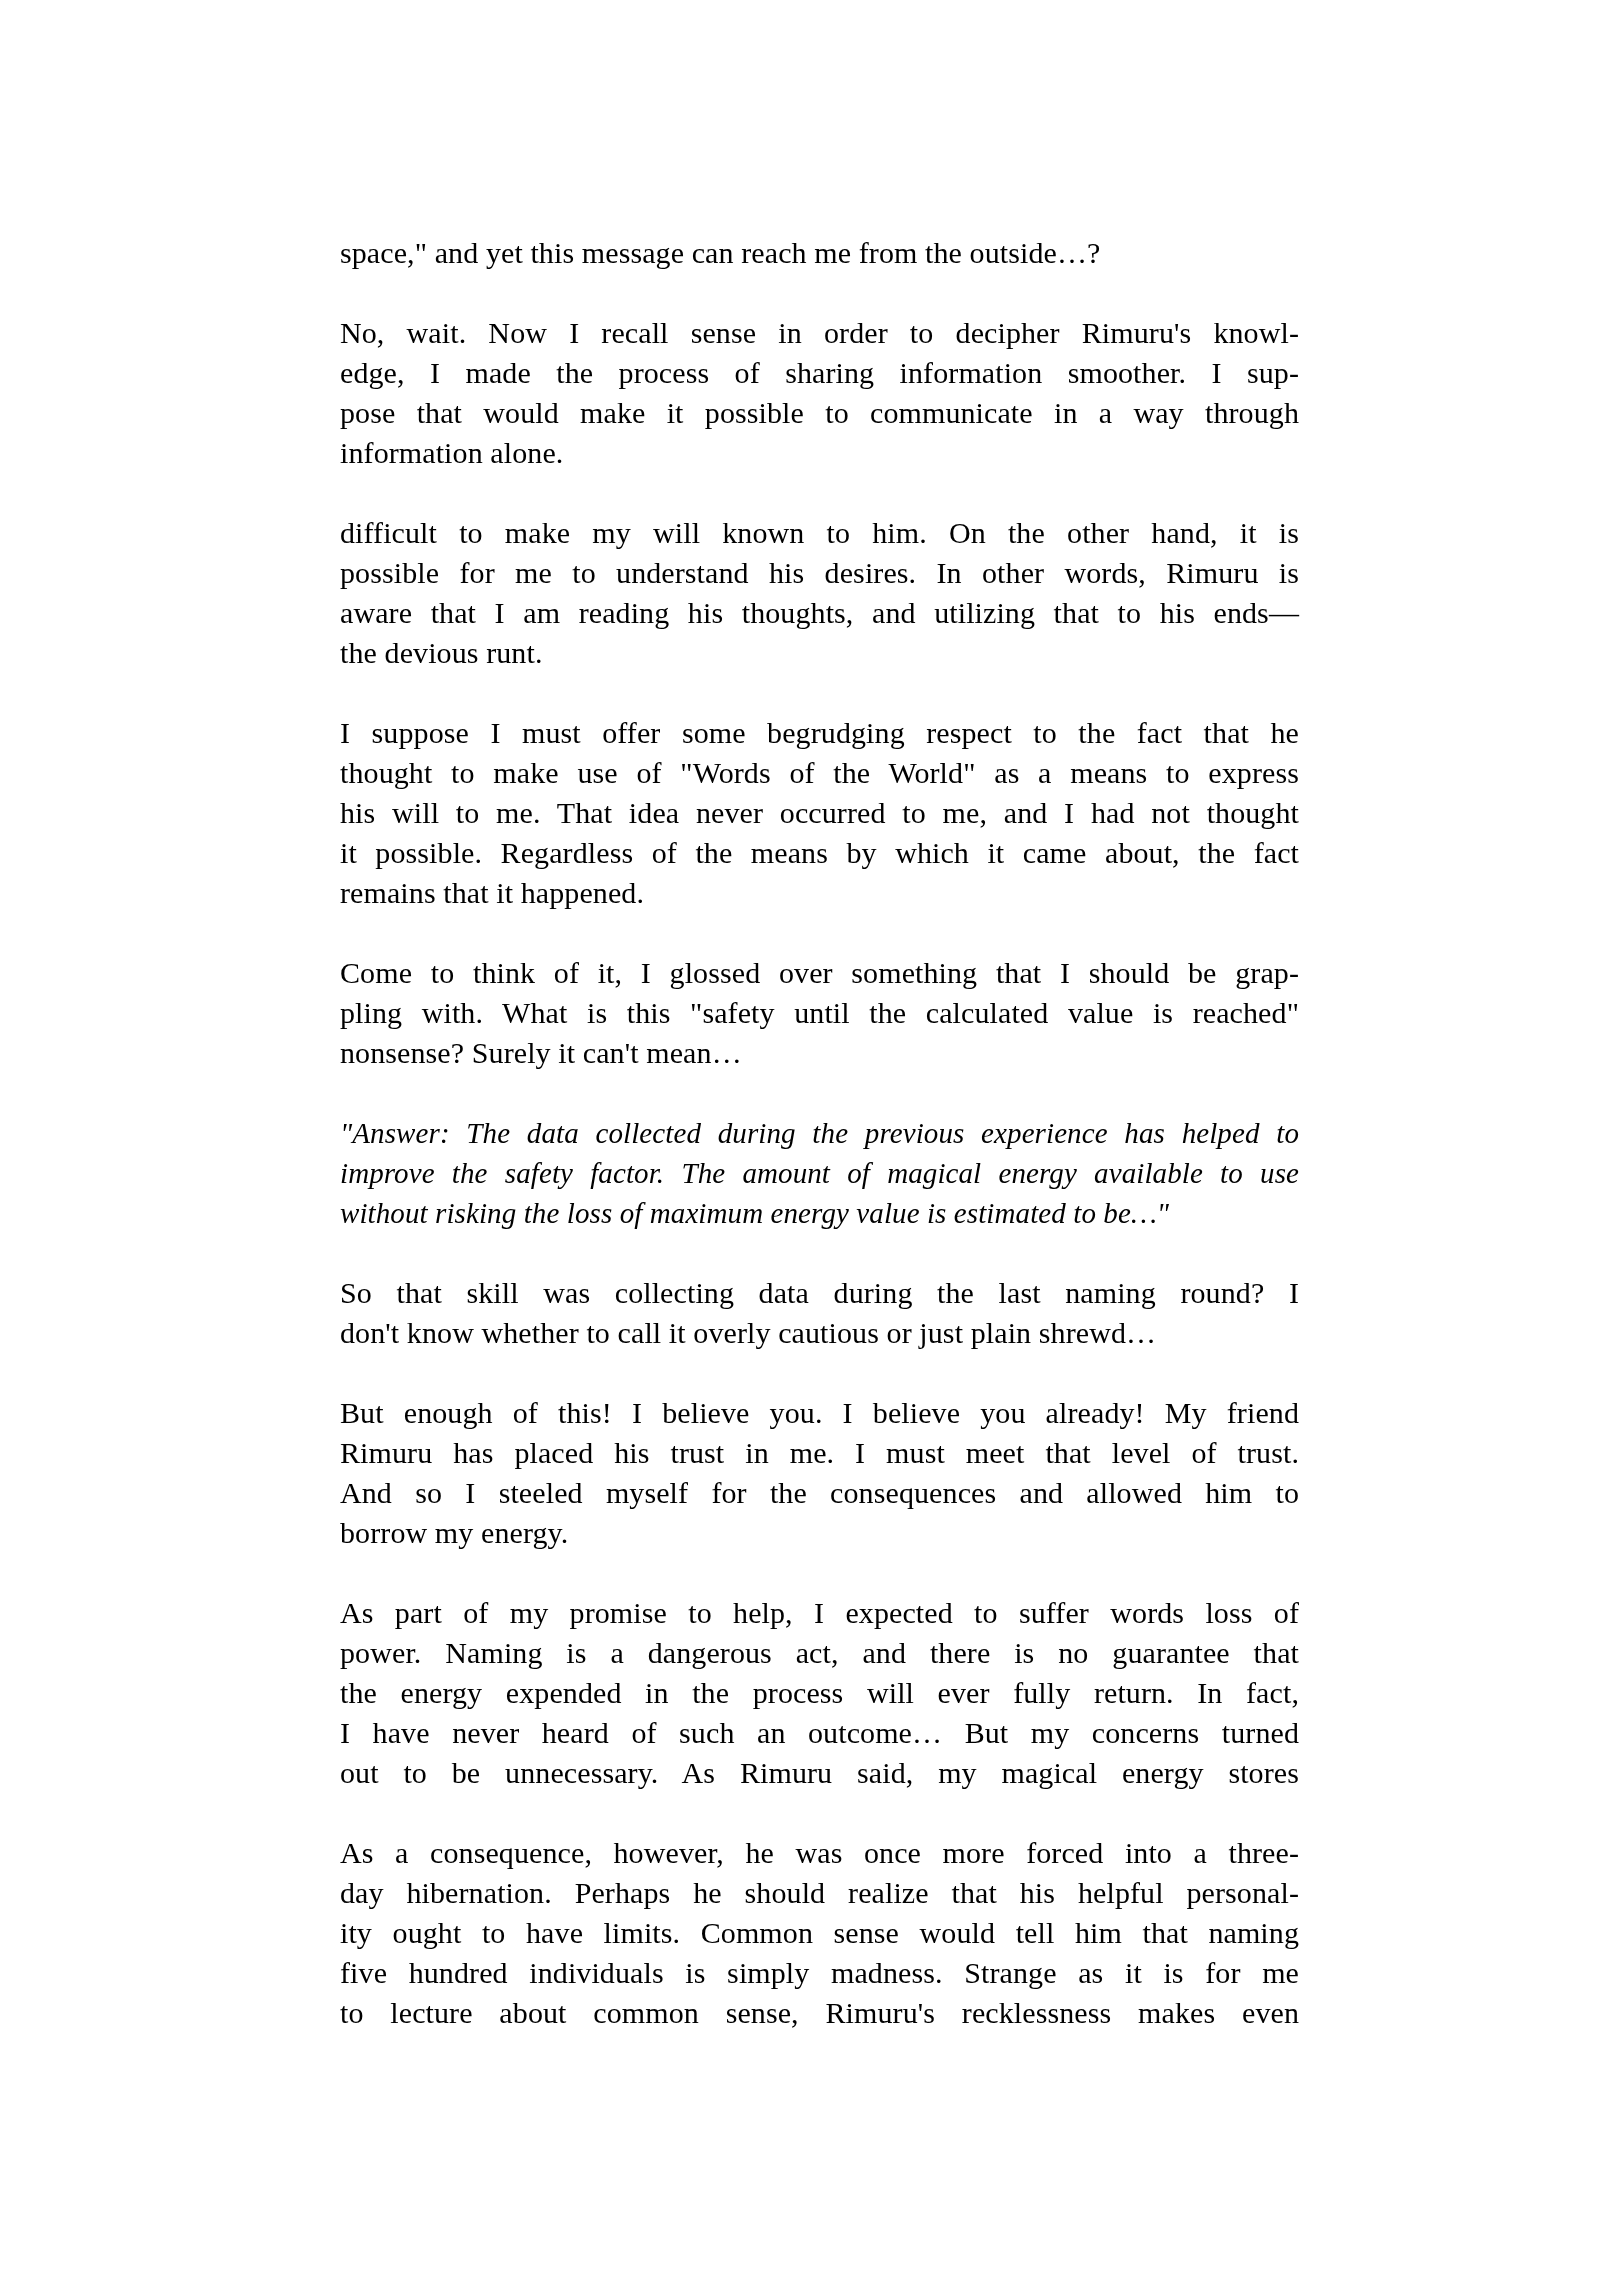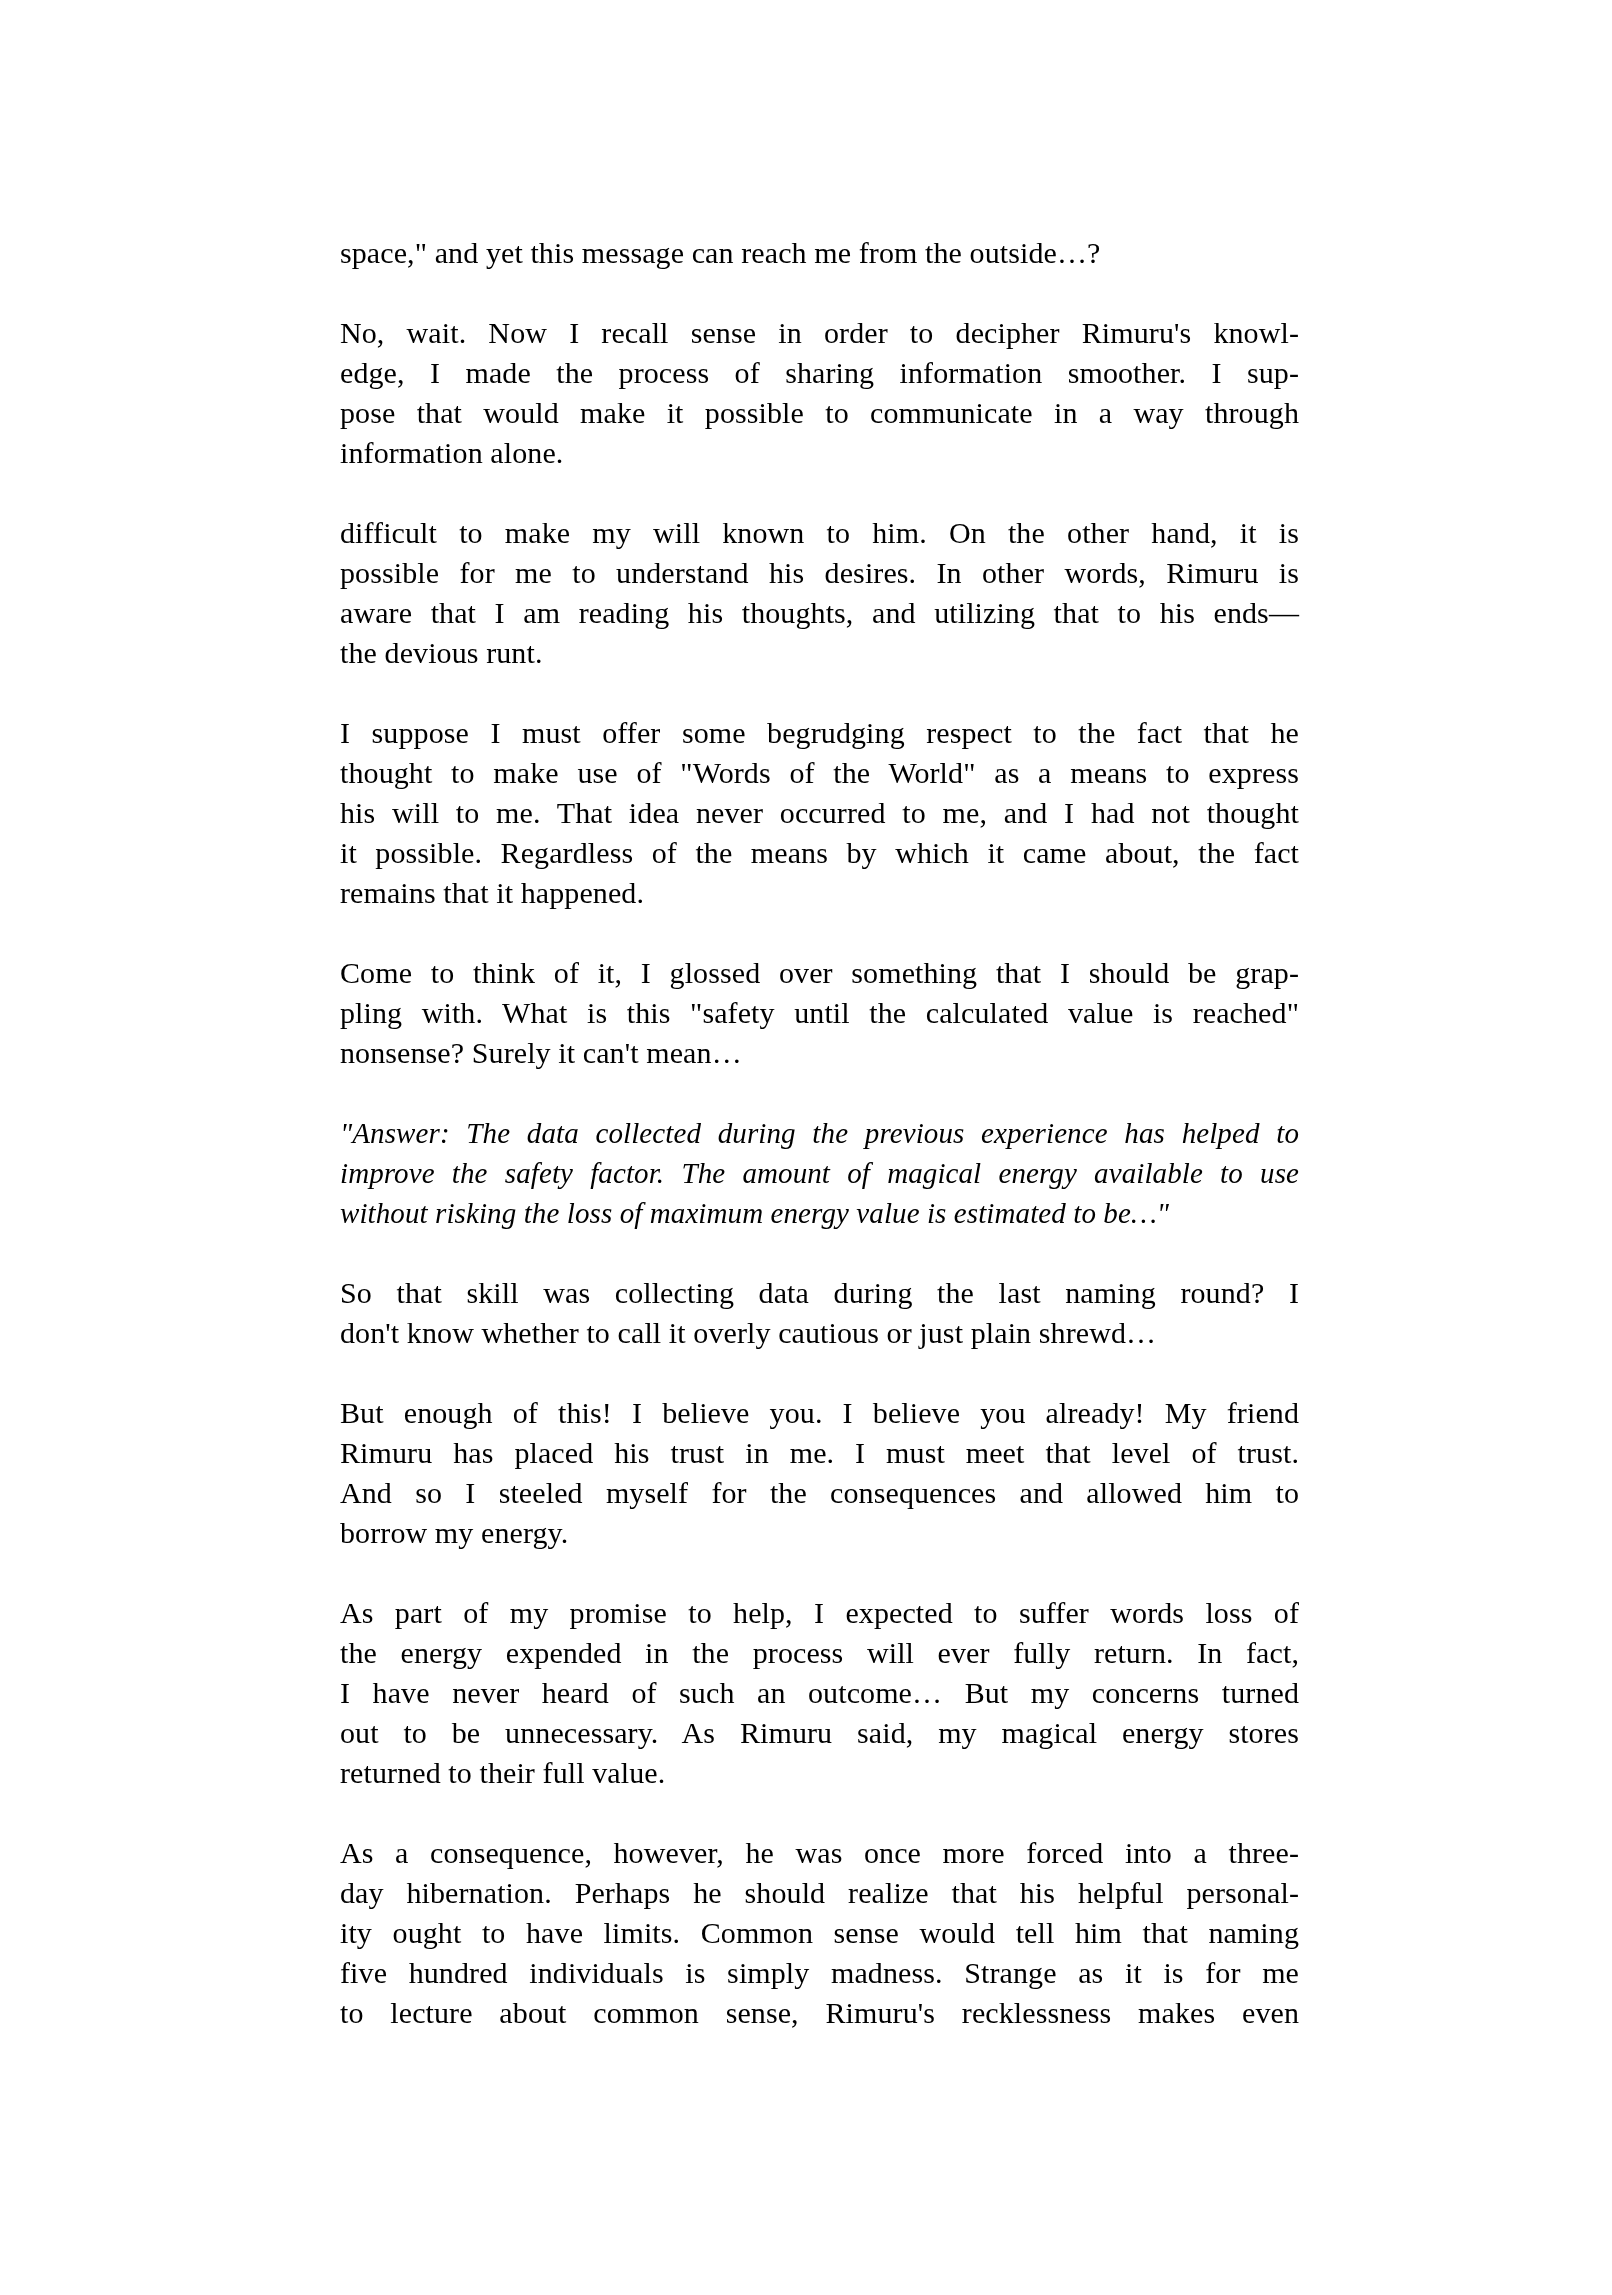--- a/index.html
+++ b/index.html
@@ -86,24 +86,24 @@
         <div class="line para-end">don't know whether to call it overly cautious or just plain shrewd…</div>
       </div>
       <div class="paragraph">
         <div class="line">But enough of this! I believe you. I believe you already! My friend</div>
         <div class="line">Rimuru has placed his trust in me. I must meet that level of trust.</div>
         <div class="line">And so I steeled myself for the consequences and allowed him to</div>
         <div class="line para-end">borrow my energy.</div>
       </div>
       <div class="paragraph">
         <div class="line">As part of my promise to help, I expected to suffer words loss of</div>
+        <div class="line">power. Naming is a dangerous act, and there is no guarantee that</div>
         <div class="line">the energy expended in the process will ever fully return. In fact,</div>
         <div class="line">I have never heard of such an outcome… But my concerns turned</div>
         <div class="line">out to be unnecessary. As Rimuru said, my magical energy stores</div>
-        <div class="line para-end">returned to their full value.</div>
       </div>
       <div class="paragraph">
         <div class="line">As a consequence, however, he was once more forced into a three-</div>
         <div class="line">day hibernation. Perhaps he should realize that his helpful personal-</div>
         <div class="line">ity ought to have limits. Common sense would tell him that naming</div>
         <div class="line">five hundred individuals is simply madness. Strange as it is for me</div>
         <div class="line">to lecture about common sense, Rimuru's recklessness makes even</div>
       </div>
     </div>
 </div>

